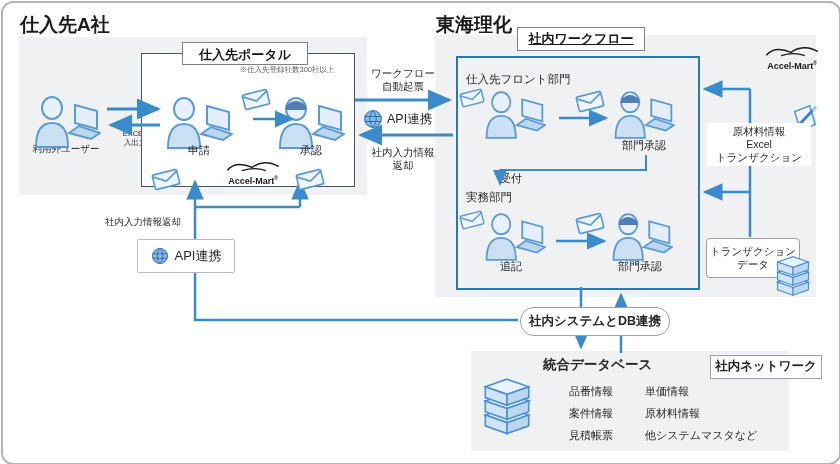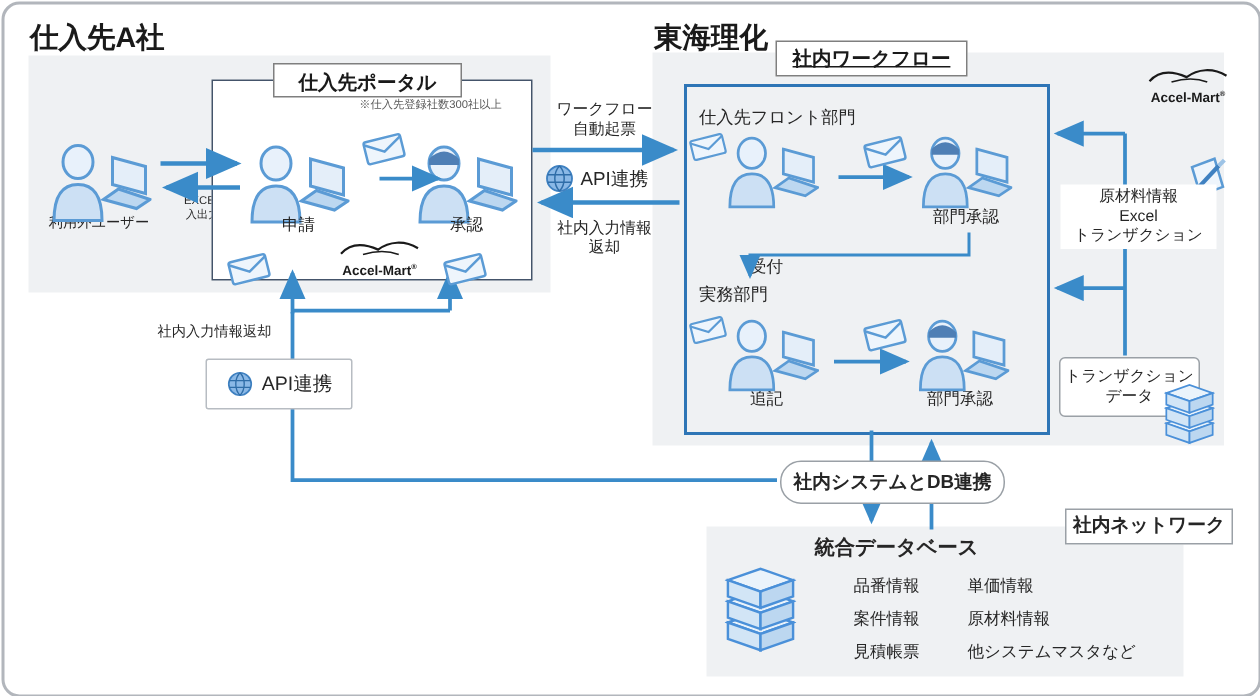--- a/index.html
+++ b/index.html
@@ -238,21 +238,21 @@
       <span>データ</span>
     </div>
   </div>
   <svg class="icon" style="left:773px;top:252px;z-index:6;" width="34" height="45">
       <use href="#sym-db"></use>
     </svg>
 
   <div class="wbox" style="left:517px;top:304px;width:148px;height:27px;border-radius:14px;">
     <span class="lbl" style="position:static;font-size:12.5px;font-weight:600;">社内システムとDB連携</span>
   </div>
-  <div class="wbox" style="left:707px;top:336px;width:110px;height:22px;">
+  <div class="wbox" style="left:707px;top:352px;width:110px;height:22px;">
     <span class="lbl" style="position:static;font-size:12.5px;font-weight:bold;">社内ネットワーク</span>
   </div>
 
   <div class="lbl" style="left:540px;top:354px;font-size:13.5px;font-weight:bold;">統合データベース</div>
   <svg class="icon" style="left:480px;top:374px;" width="48" height="63">
       <use href="#sym-db"></use>
     </svg>
   <div class="lbl" style="left:566px;top:377px;line-height:22px;">
     <span>品番情報</span><br>
     <span>案件情報</span><br>

